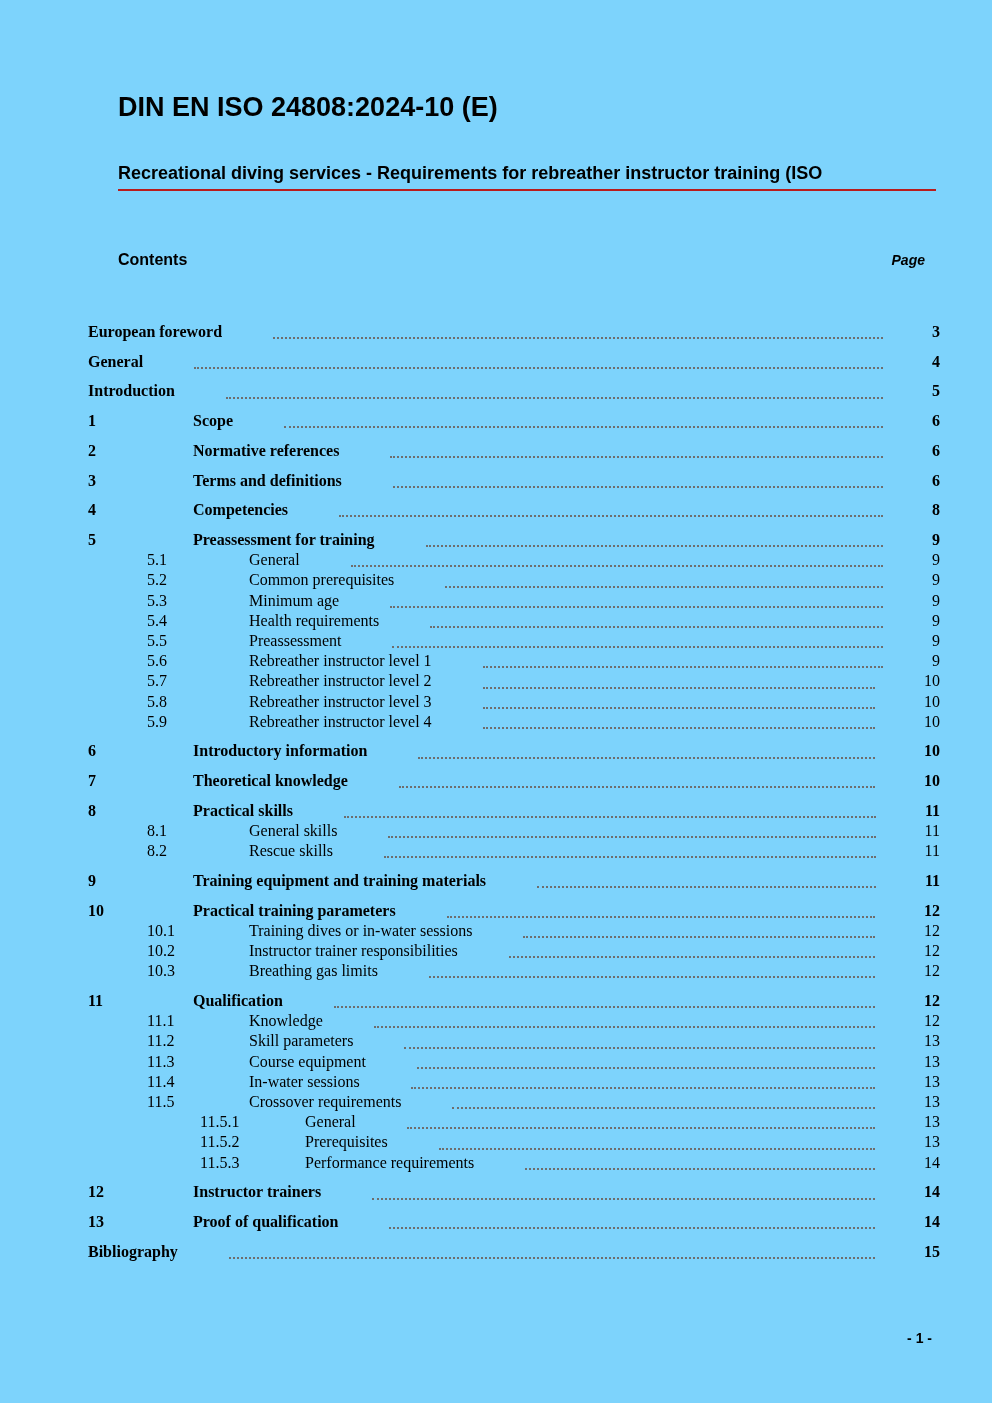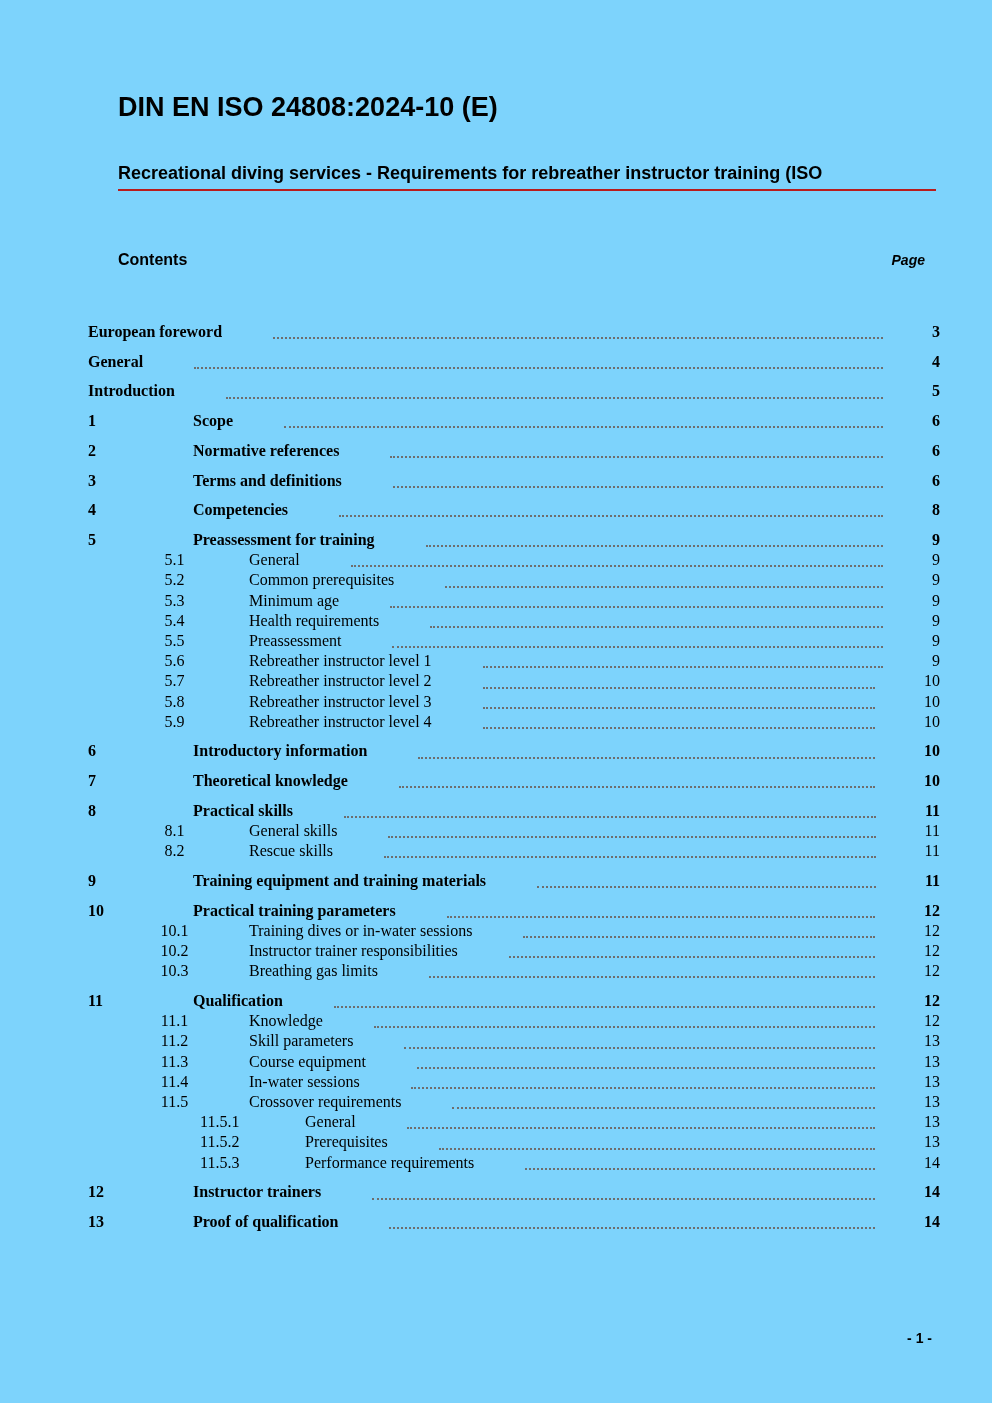--- a/index.html
+++ b/index.html
@@ -39,21 +39,21 @@
     display:flex;align-items:flex-end;
     line-height:20.2px;
     font-weight:normal;
     gap:47px;
   }
   .toc-row.top{font-weight:bold;}
   .toc-row.top:not(:first-child){margin-top:9.5px;}
   .toc-row .num{flex:none;}
   .toc-row.lv0 .num{width:58px;}
   .toc-row.lv1{padding-left:59px;}
-  .toc-row.lv1 .num{width:55px;text-align:center;}
+  .toc-row.lv1 .num{width:55px;}
   .toc-row.lv2{padding-left:112px;}
   .toc-row.lv2 .num{width:58px;}
   .toc-row .title{flex:none;white-space:nowrap;}
   .toc-row .leader{
     flex:1;min-width:10px;
     border-bottom:2px dotted #6e6e6e;
     margin:0 2px 3px 4px;
   }
   .toc-row .pg{flex:none;text-align:right;}
   .footer{
@@ -301,17 +301,23 @@
       <span class="title">Instructor trainers</span>
       <span class="leader"></span>
       <span class="pg">14</span>
     </div>
       <div class="toc-row lv0 top">
       <span class="num">13</span>
       <span class="title">Proof of qualification</span>
       <span class="leader"></span>
       <span class="pg">14</span>
     </div>
+      <div class="toc-row lv0 top">
+
+      <span class="title">Bibliography</span>
+      <span class="leader"></span>
+      <span class="pg">15</span>
+    </div>
     </div>
 
   <div class="footer">- 1 -</div>
 
 </div>
 
 </body></html>

